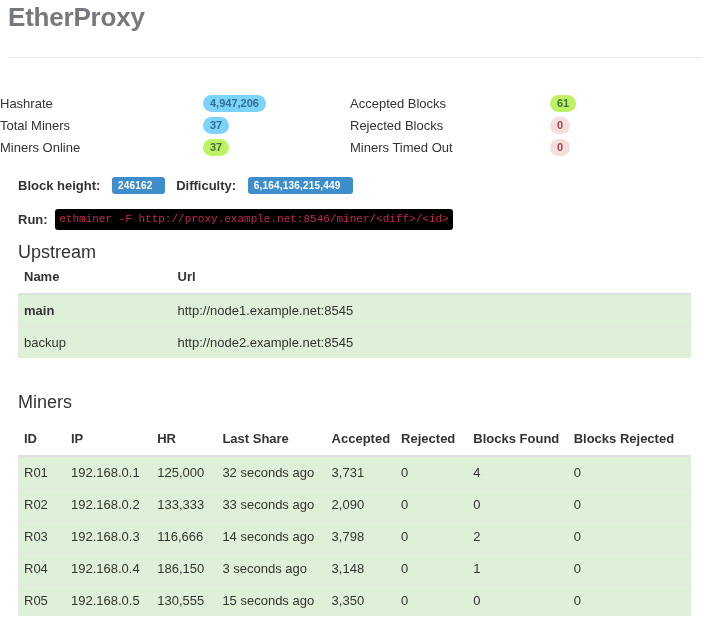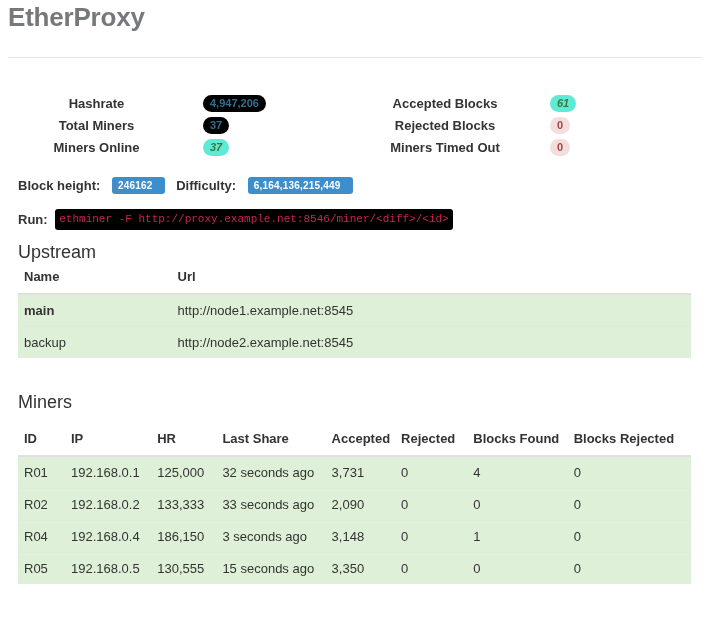--- a/index.html
+++ b/index.html
@@ -57,41 +57,41 @@
 
   .stat-row {
     height: 19px;
     line-height: 19px;
     position: relative;
     margin-bottom: 3px;
     white-space: nowrap;
   }
   .stat-label {
     display: inline-block;
-    text-align: center;
-    font-weight: bold;
+    text-align: left;
+    font-weight: normal;
     font-size: 13px;
     color: #333;
     vertical-align: middle;
   }
   .stat-col.left  .stat-label { width: 193px; }
   .stat-col.right .stat-label { width: 190px; }
 
   .badge-pill {
     display: inline-block;
     vertical-align: middle;
     margin-left: 10px;
     padding: 2px 7px 3px 7px;
     border-radius: 10px;
     font-size: 11px;
     font-weight: bold;
     line-height: 12px;
   }
-  .pill-info    { background: #000000; color: #31708f; }
-  .pill-success { background: #5eead4; color: #3c763d; font-style: italic; }
+  .pill-info    { background: #7dd3fc; color: #31708f; }
+  .pill-success { background: #bef264; color: #3c763d; }
   .pill-danger  { background: #f2dede; color: #a94442; }
 
   
   .blockline {
     position: absolute;
     left: 18px;
     top: 176px;
     font-size: 13px;
     font-weight: bold;
     color: #333;
@@ -282,20 +282,30 @@
           <td class="c-id">R02</td>
           <td class="c-ip">192.168.0.2</td>
           <td class="c-hr">133,333</td>
           <td class="c-ls">33 seconds ago</td>
           <td class="c-acc">2,090</td>
           <td class="c-rej">0</td>
           <td class="c-bf">0</td>
           <td class="c-br">0</td>
         </tr>
         <tr>
+          <td class="c-id">R03</td>
+          <td class="c-ip">192.168.0.3</td>
+          <td class="c-hr">116,666</td>
+          <td class="c-ls">14 seconds ago</td>
+          <td class="c-acc">3,798</td>
+          <td class="c-rej">0</td>
+          <td class="c-bf">2</td>
+          <td class="c-br">0</td>
+        </tr>
+        <tr>
           <td class="c-id">R04</td>
           <td class="c-ip">192.168.0.4</td>
           <td class="c-hr">186,150</td>
           <td class="c-ls">3 seconds ago</td>
           <td class="c-acc">3,148</td>
           <td class="c-rej">0</td>
           <td class="c-bf">1</td>
           <td class="c-br">0</td>
         </tr>
         <tr>

